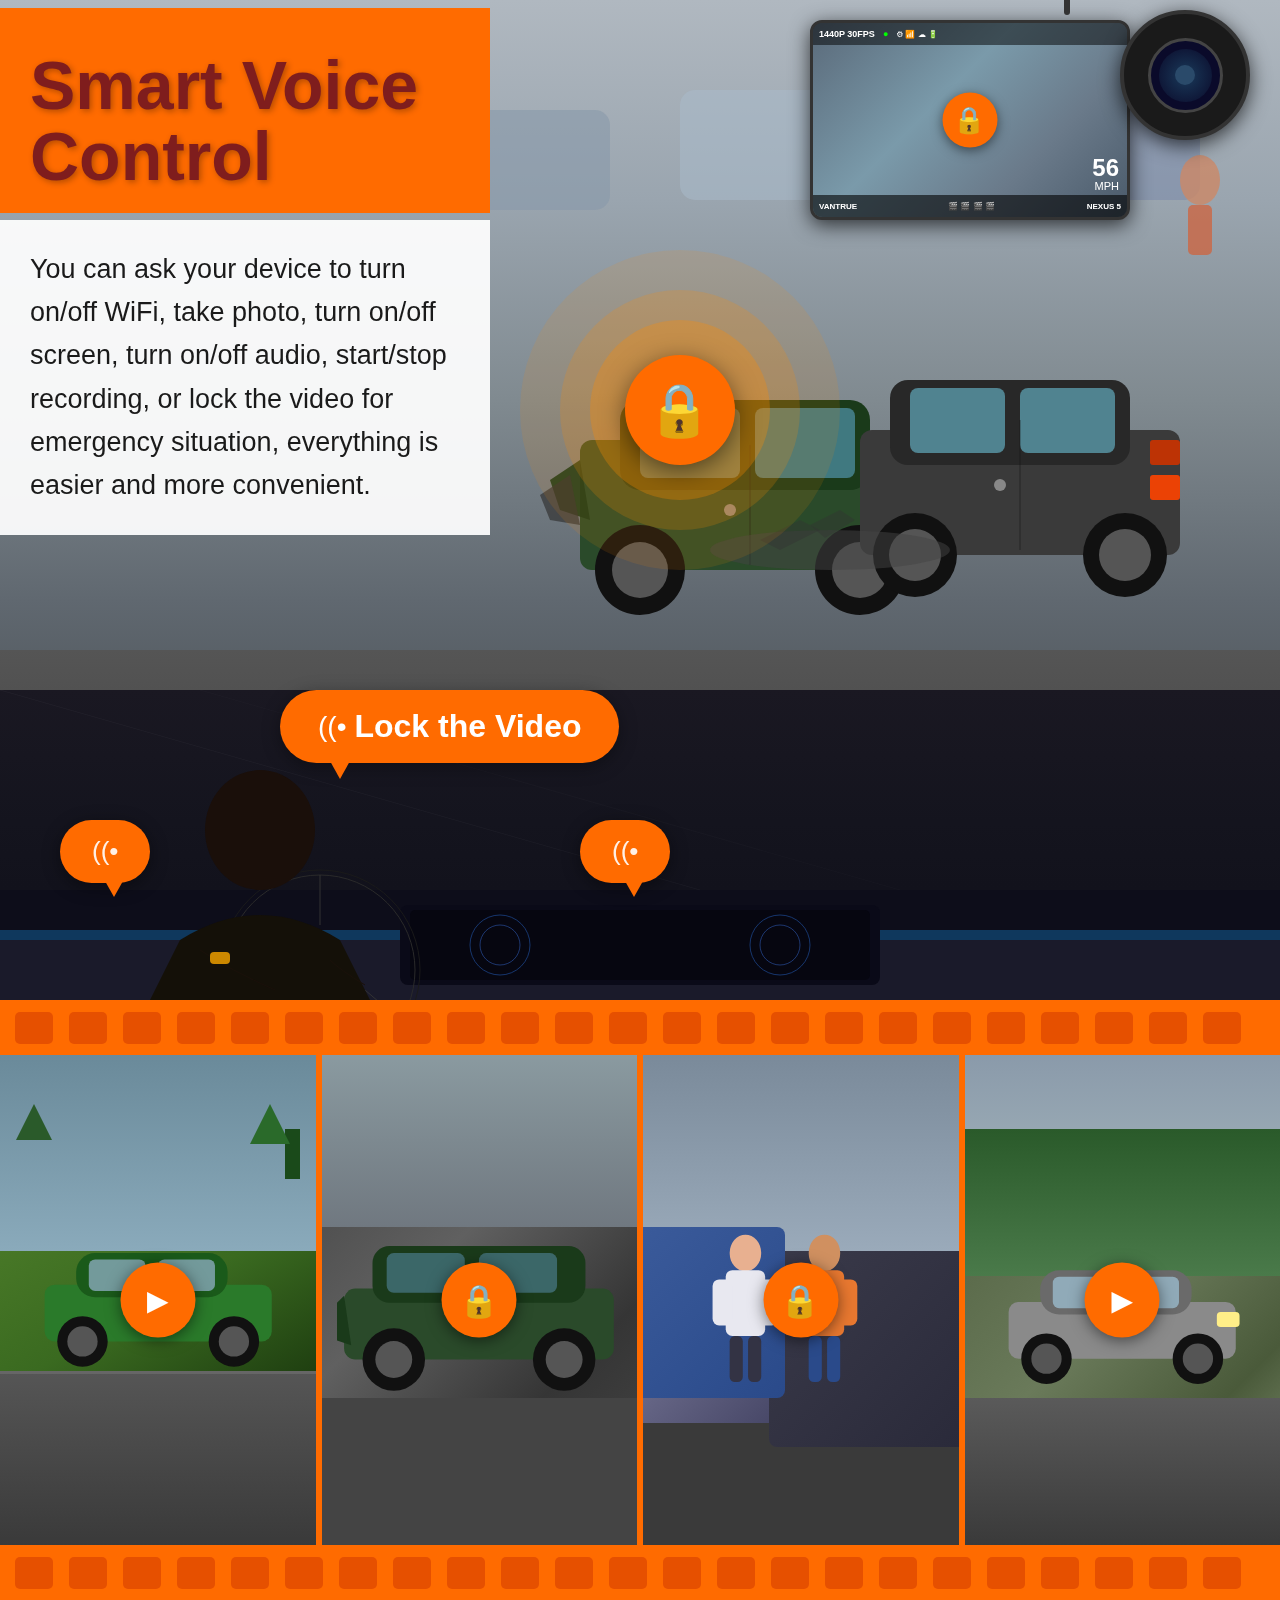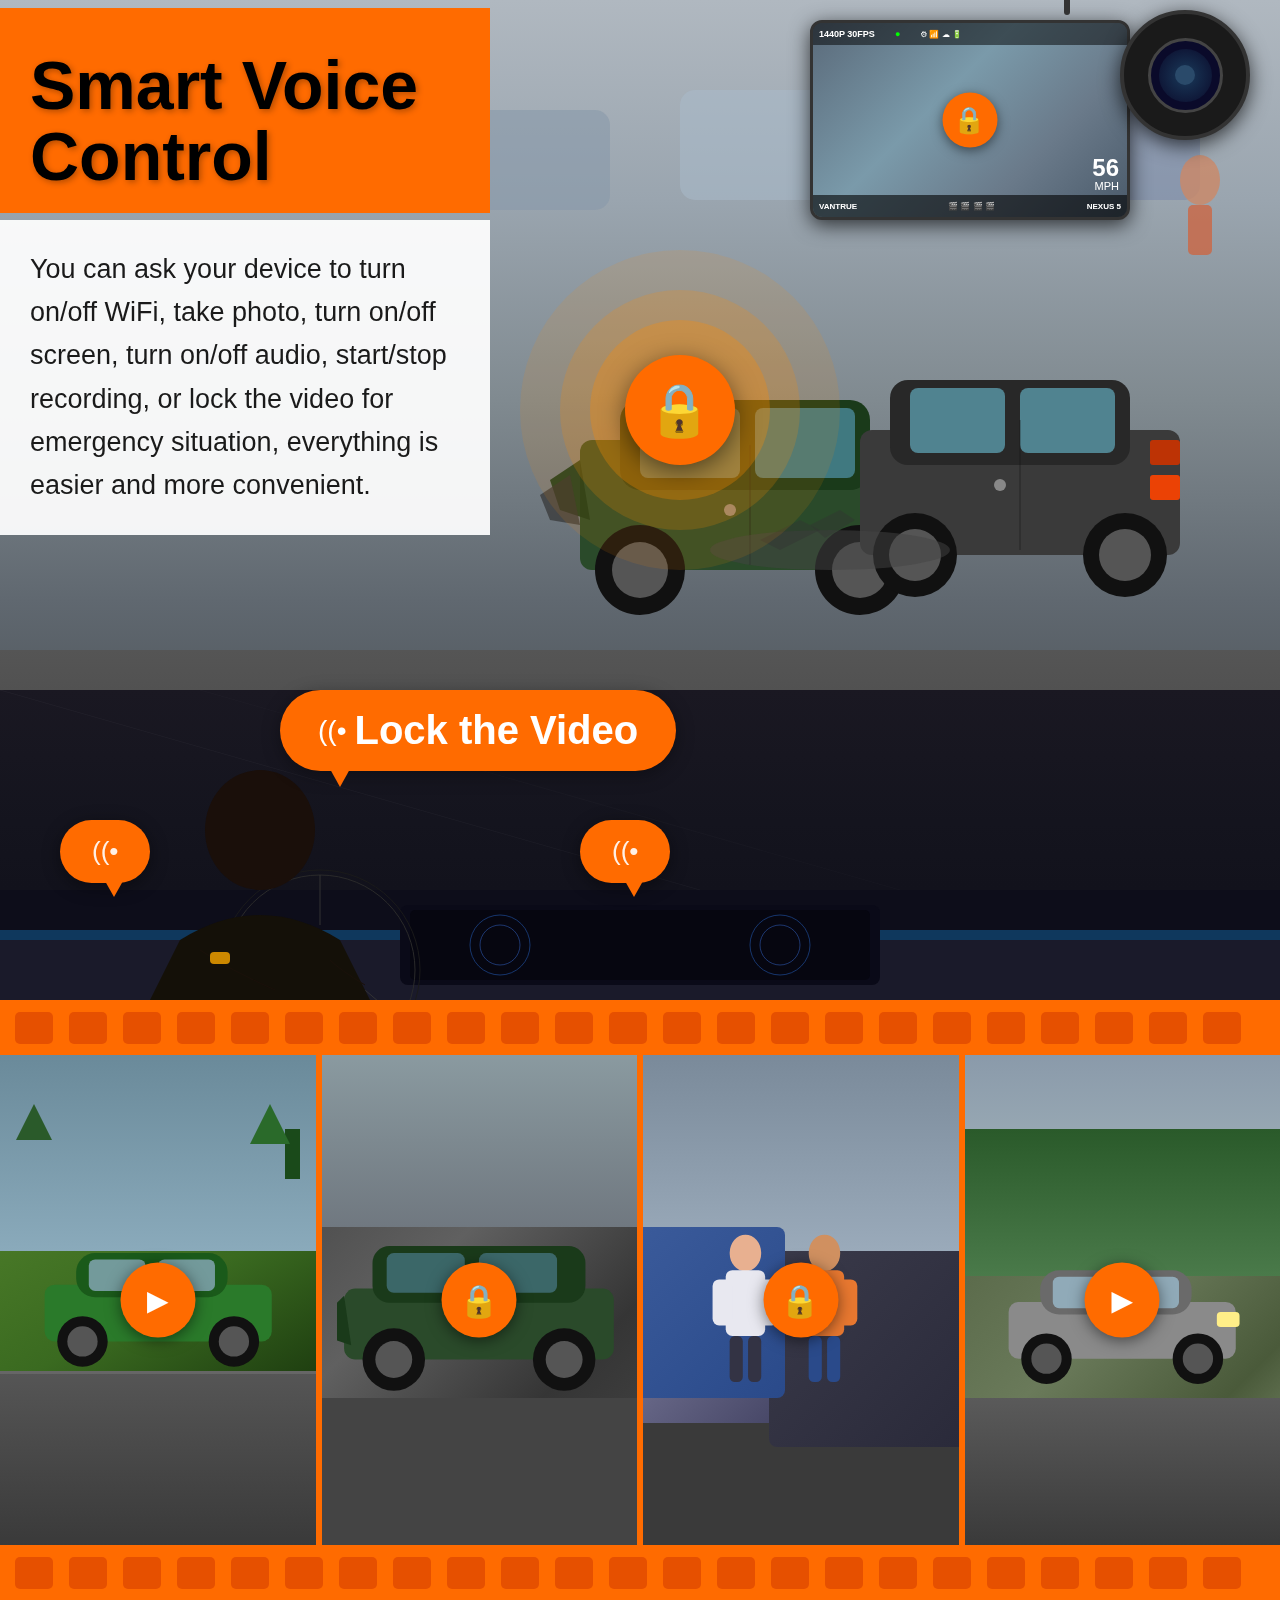--- a/index.html
+++ b/index.html
@@ -83,37 +83,37 @@
       <ellipse cx="450" cy="490" rx="120" ry="20" fill="#444" opacity="0.5"></ellipse>
       <path d="M420,460 L380,480 L400,490 L440,470Z" fill="#333" opacity="0.4"></path>
       <path d="M460,450 L430,465 L445,478 L475,460Z" fill="#333" opacity="0.4"></path>
     </svg>
   </div>
 
   <div class="header-box">
   </div>
 
   <div style="position:absolute; top:20px; left:0; width:490px; background:#FF6B00; padding:30px 40px 20px 30px; z-index:15;">
-    <div style="font-size:68px; font-weight:900; color:#000000; line-height:1.05; text-shadow:2px 2px 6px rgba(0,0,0,0.3);">
+    <div style="font-size:68px; font-weight:900; color:#7f1d1d; line-height:1.05; text-shadow:2px 2px 6px rgba(0,0,0,0.3);">
       <span>Smart Voice</span><br>
       <span>Control</span>
     </div>
   </div>
 
   <div style="position:absolute; top:220px; left:0; width:490px; background:rgba(255,255,255,0.93); padding:28px 35px 28px 30px; z-index:15;">
     <p style="font-size:27px; color:#1a1a1a; line-height:1.6; font-weight:400;">You can ask your device to turn on/off WiFi, take photo, turn on/off screen, turn on/off audio, start/stop recording, or lock the video for emergency situation, everything is easier and more convenient.</p>
   </div>
 
   <div style="position:absolute; top:5px; right:30px; width:440px; height:240px; z-index:25;">
 
     <div style="position:absolute; top:15px; left:0; width:320px; height:200px; background:#111; border-radius:12px; border:3px solid #333; overflow:hidden; box-shadow: 0 5px 20px rgba(0,0,0,0.7);">
 
       <div style="width:100%; height:100%; background:linear-gradient(135deg, #5a6a7a 0%, #7a9aaa 40%, #6a7a8a 70%, #4a5a6a 100%); position:relative;">
 
-        <div style="position:absolute; top:0; left:0; right:0; height:22px; background:rgba(0,0,0,0.5); display:flex; align-items:center; padding:0 6px; gap:20px;">
+        <div style="position:absolute; top:0; left:0; right:0; height:22px; background:rgba(0,0,0,0.5); display:flex; align-items:center; padding:0 6px; gap:8px;">
           <span style="color:white; font-size:9px; font-weight:bold;">1440P 30FPS</span>
           <span style="color:#0f0; font-size:9px;">●</span>
           <span style="color:white; font-size:8px;">⚙ 📶 ☁ 🔋</span>
         </div>
 
         <div style="position:absolute; top:50%; left:50%; transform:translate(-50%,-50%); width:55px; height:55px; background:#FF6B00; border-radius:50%; display:flex; align-items:center; justify-content:center; font-size:26px; box-shadow:0 3px 12px rgba(0,0,0,0.5);">
           🔒
         </div>
 
         <div style="position:absolute; right:8px; bottom:25px; text-align:right;">
@@ -148,21 +148,21 @@
 
     <div style="position:absolute; width:180px; height:180px; border-radius:50%; background:rgba(255,140,0,0.3); top:50%; left:50%; transform:translate(-50%,-50%);"></div>
 
     <div style="position:relative; width:110px; height:110px; background:#FF6B00; border-radius:50%; display:flex; align-items:center; justify-content:center; font-size:52px; box-shadow:0 6px 25px rgba(0,0,0,0.5); z-index:5;">
       🔒
     </div>
   </div>
 
   <div style="position:absolute; top:690px; left:280px; background:#FF6B00; border-radius:50px; padding:18px 38px; z-index:40; box-shadow:0 4px 18px rgba(0,0,0,0.35); display:flex; align-items:center; gap:8px;">
     <span style="font-size:28px; color:white;">((•</span>
-    <span style="font-size:40px; font-weight:800; color:white; white-space:nowrap;">Lock the Video</span>
+    <span style="font-size:32px; font-weight:800; color:white; white-space:nowrap;">Lock the Video</span>
 
     <div style="position:absolute; bottom:-16px; left:50px; width:0; height:0; border-left:10px solid transparent; border-right:10px solid transparent; border-top:18px solid #FF6B00;"></div>
   </div>
 
   <div style="position:absolute; top:690px; left:0; width:1280px; height:330px; overflow:hidden;">
 
     <div style="position:absolute; inset:0; background:linear-gradient(to bottom, #1a1822 0%, #14141e 40%, #0e0e18 100%);"></div>
 
     <div style="position:absolute; bottom:0; left:0; width:100%; height:100px; background:linear-gradient(to top, rgba(0,120,180,0.35), transparent);"></div>
 

